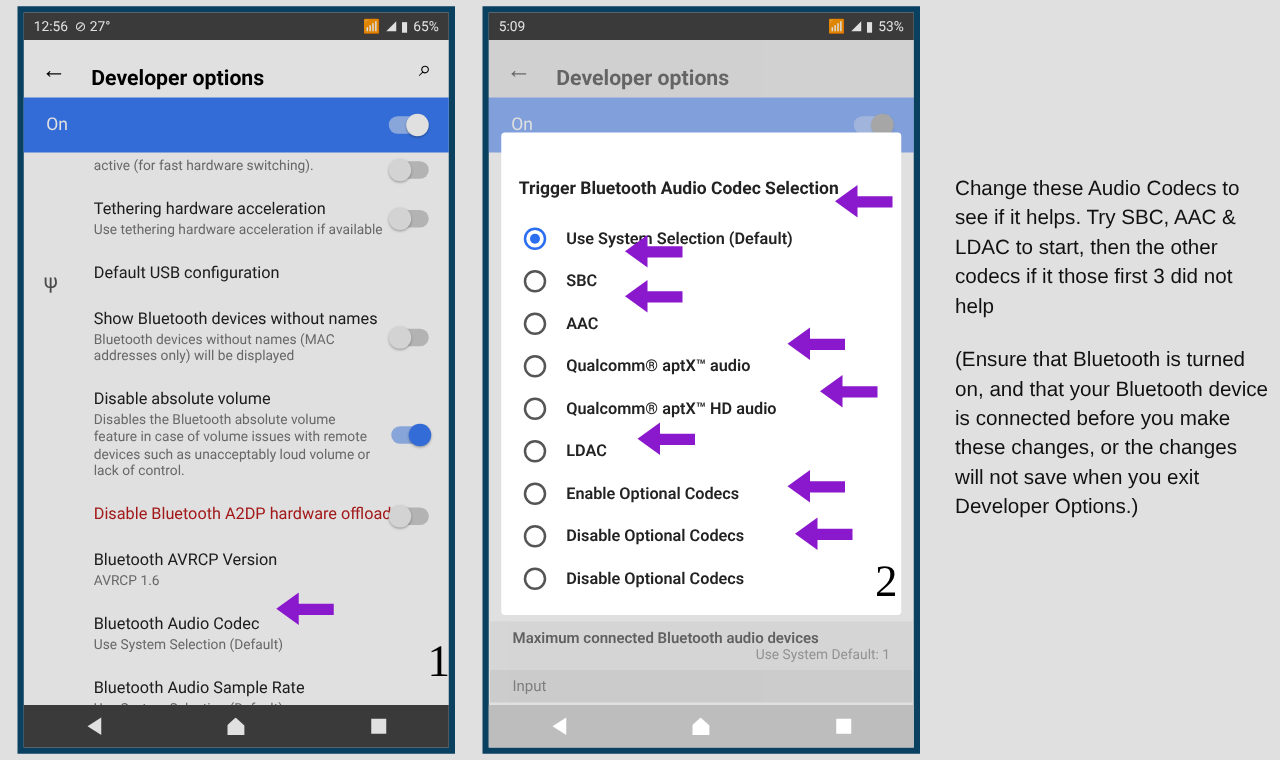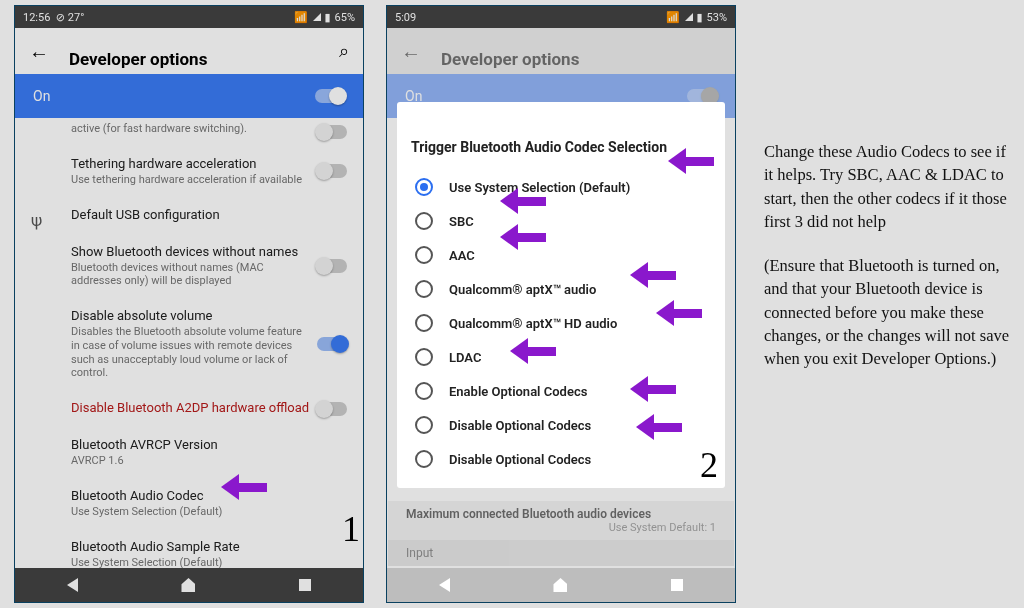--- a/index.html
+++ b/index.html
@@ -1,18 +1,18 @@
 <!DOCTYPE html>
 <html><head>
 <meta charset="utf-8">
 <style>
   * { box-sizing: border-box; margin: 0; padding: 0; }
   body { font-family: Roboto, Arial, sans-serif; background: #fff; width: 1024px; height: 608px; position: relative; overflow: hidden; }
 
-  .phone { position: absolute; width: 350px; background: #fff; border: 1px solid #0c4a6e; }
+  .phone { position: absolute; width: 350px; background: #fff; border: 5px solid #0c4a6e; }
   .phone1 { left: 14px; top: 5px; height: 598px; }
   .phone2 { left: 386px; top: 5px; height: 598px; }
 
   .statusbar { height: 22px; background: #424242; color: #fff; display: flex; justify-content: space-between; align-items: center; padding: 0 8px; font-size: 11px; }
   .statusbar .right { display: flex; gap: 4px; align-items: center; }
   .sig { display: inline-block; width: 0; height: 0; border-left: 8px solid transparent; border-bottom: 8px solid #fff; }
 
   .appbar { height: 46px; display: flex; align-items: center; padding: 0 14px; gap: 20px; }
   .phone2 .appbar { background: #e0e0e0; opacity: 0.55; }
   .back-arrow { font-size: 20px; }
@@ -53,21 +53,21 @@
   .dim-strip { position: absolute; left: 1px; right: 1px; background: #eee; font-size: 12px; color: #555; padding: 6px 18px; opacity: 0.65; }
   .dim-strip .t { font-weight: 600; color: #222; }
   .dim-strip .s { color: #777; font-size: 11px; text-align: right; }
 
   
   .parrow { position: absolute; width: 48px; height: 26px; }
   .parrow .shaft { position: absolute; left: 12px; top: 9px; width: 34px; height: 9px; background: #8a18cc; }
   .parrow .head { position: absolute; left: 0; top: 0; width: 0; height: 0; border-top: 13px solid transparent; border-bottom: 13px solid transparent; border-right: 18px solid #8a18cc; }
   .bignum { position: absolute; font-family: "Times New Roman", serif; font-size: 36px; color: #000; }
 
-  .instructions { position: absolute; left: 764px; top: 140px; width: 252px; font-family: Liberation Serif, serif; font-size: 16.5px; color: #111; line-height: 1.42; }
+  .instructions { position: absolute; left: 764px; top: 140px; width: 252px; font-family: Liberation Sans, sans-serif; font-size: 16.5px; color: #111; line-height: 1.42; }
   .instructions p { margin-bottom: 20px; }
 </style>
 </head>
 <body>
 
 <div class="phone phone1">
   <div class="statusbar">
     <span><span>12:56</span> &nbsp;⊘ <span>27°</span></span>
     <span class="right">📶<span class="sig"></span>▮<span>65%</span></span>
   </div>

